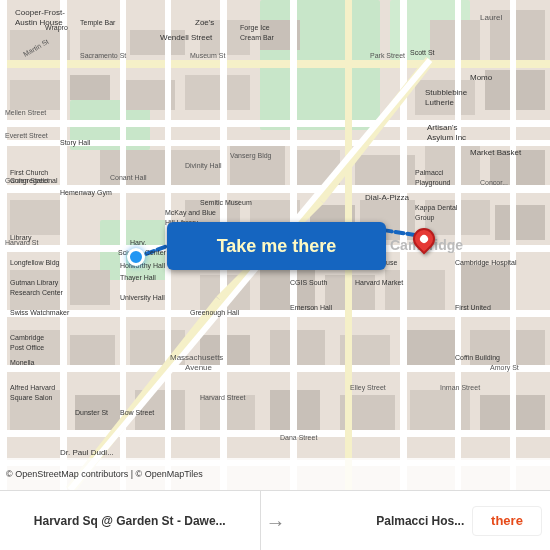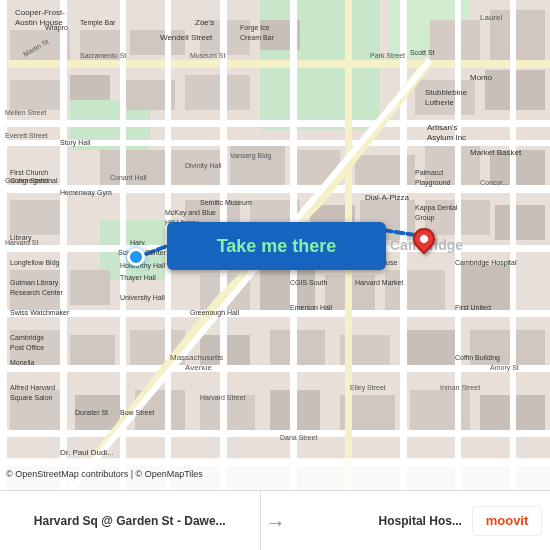--- a/index.html
+++ b/index.html
@@ -21,21 +21,21 @@
     }
 
     
     #take-me-there-btn {
       position: absolute;
       top: 222px;
       left: 167px;
       width: 219px;
       height: 48px;
       background: #1565C0;
-      color: #86efac;
+      color: #fef9c3;
       border: none;
       border-radius: 6px;
       font-size: 18px;
       font-weight: bold;
       cursor: pointer;
       display: flex;
       align-items: center;
       justify-content: center;
       box-shadow: 0 2px 6px rgba(0,0,0,0.4);
       z-index: 10;
@@ -381,16 +381,16 @@
   </div>
 
 </div>
 
 <div id="bottom-bar" style="position: relative; height: 60px;">
   <div class="bottom-segment">
     <div class="stop-name">Harvard Sq @ Garden St - Dawe...</div>
   </div>
   <div class="arrow-icon">→</div>
   <div class="bottom-segment">
-    <div class="stop-name">Hospital Hos...</div>
+    <div class="stop-name">Palmacci Hos...</div>
   </div>
-  <div class="moovit-logo">moovit</div>
+  <div class="moovit-logo">there</div>
 </div>
 
 </body></html>

